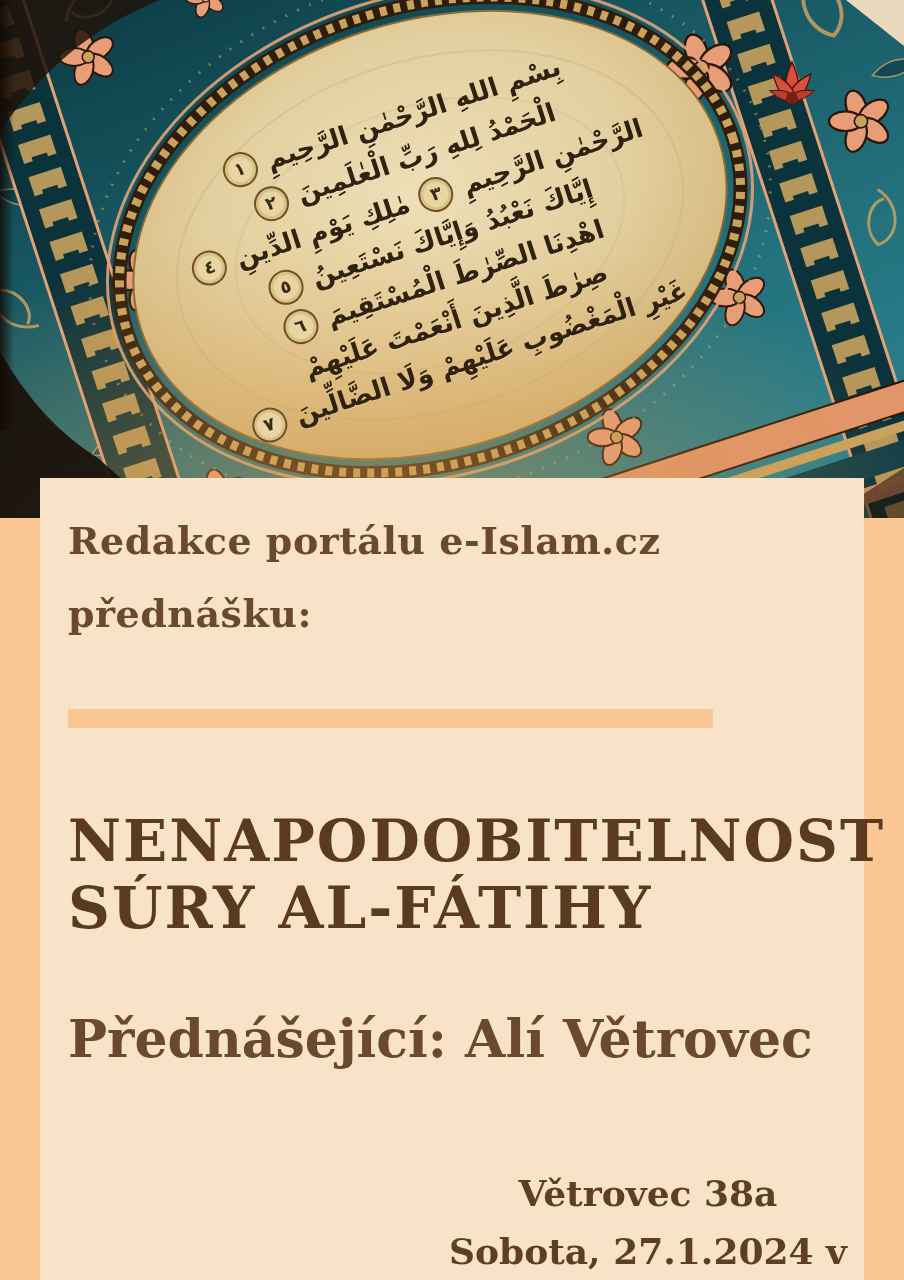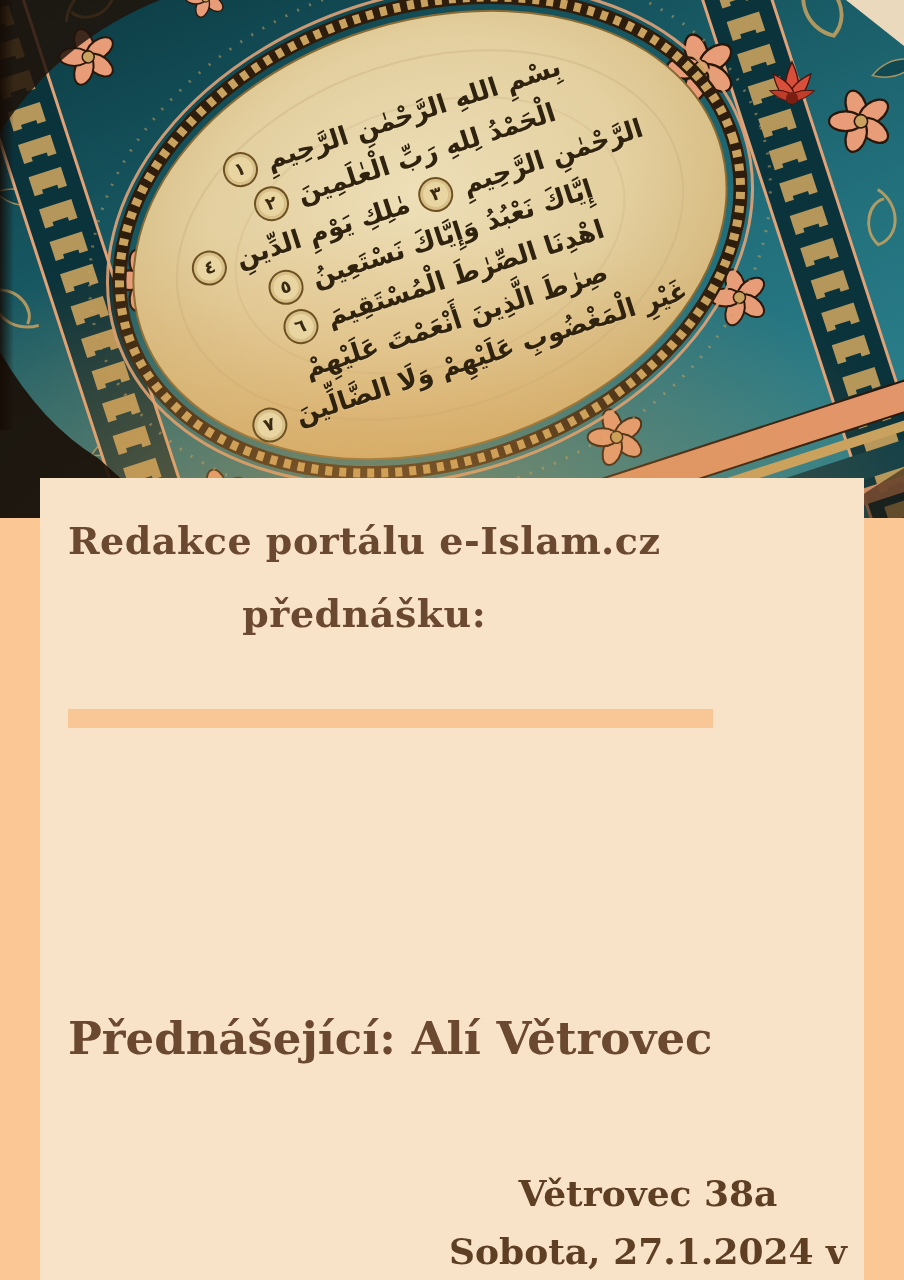--- a/index.html
+++ b/index.html
@@ -46,35 +46,34 @@
   
   .card{
     position:absolute;left:40px;top:478px;width:824px;height:802px;
     background:var(--card-bg,#f8e3c9);
   }
   .intro{
     position:absolute;left:28px;top:26px;
     font-size:38px;font-weight:700;line-height:73px;
     color:var(--intro-text,#6b4930);
     letter-spacing:0.5px;
-    text-align:center;
   }
   .accent-bar{
     position:absolute;left:28px;top:231px;width:645px;height:19px;
     background:var(--accent-bar,#fac99a);
   }
   .title{
     position:absolute;left:28px;top:330px;
     font-size:58px;font-weight:700;line-height:67px;
     letter-spacing:2px;
     color:var(--heading-text,#5e3c23);
   }
   .lecturer{
     position:absolute;left:28px;top:538px;
-    font-size:45px;font-weight:700;line-height:46px;
+    font-size:52px;font-weight:700;line-height:46px;
     color:var(--intro-text,#6b4930);
   }
   .footer{
     position:absolute;left:388px;top:686px;width:440px;
     text-align:center;
     font-size:36px;font-weight:700;line-height:58px;
     color:var(--footer-text,#5e3f24);
   }
 </style>
 </head>
@@ -241,20 +240,24 @@
 
   <div class="card">
 
     <div class="intro">
       <div>Redakce portálu e-Islam.cz</div>
       <div>přednášku:</div>
     </div>
 
     <div class="accent-bar"></div>
 
+    <div class="title">
+      <div>NENAPODOBITELNOST</div>
+      <div>SÚRY AL-FÁTIHY</div>
+    </div>
 
     <div class="lecturer">Přednášející: Alí Větrovec</div>
 
     <div class="footer">
       <div>Větrovec 38a</div>
       <div>Sobota, 27.1.2024 v 17:00</div>
     </div>
 
   </div>
 </div>

